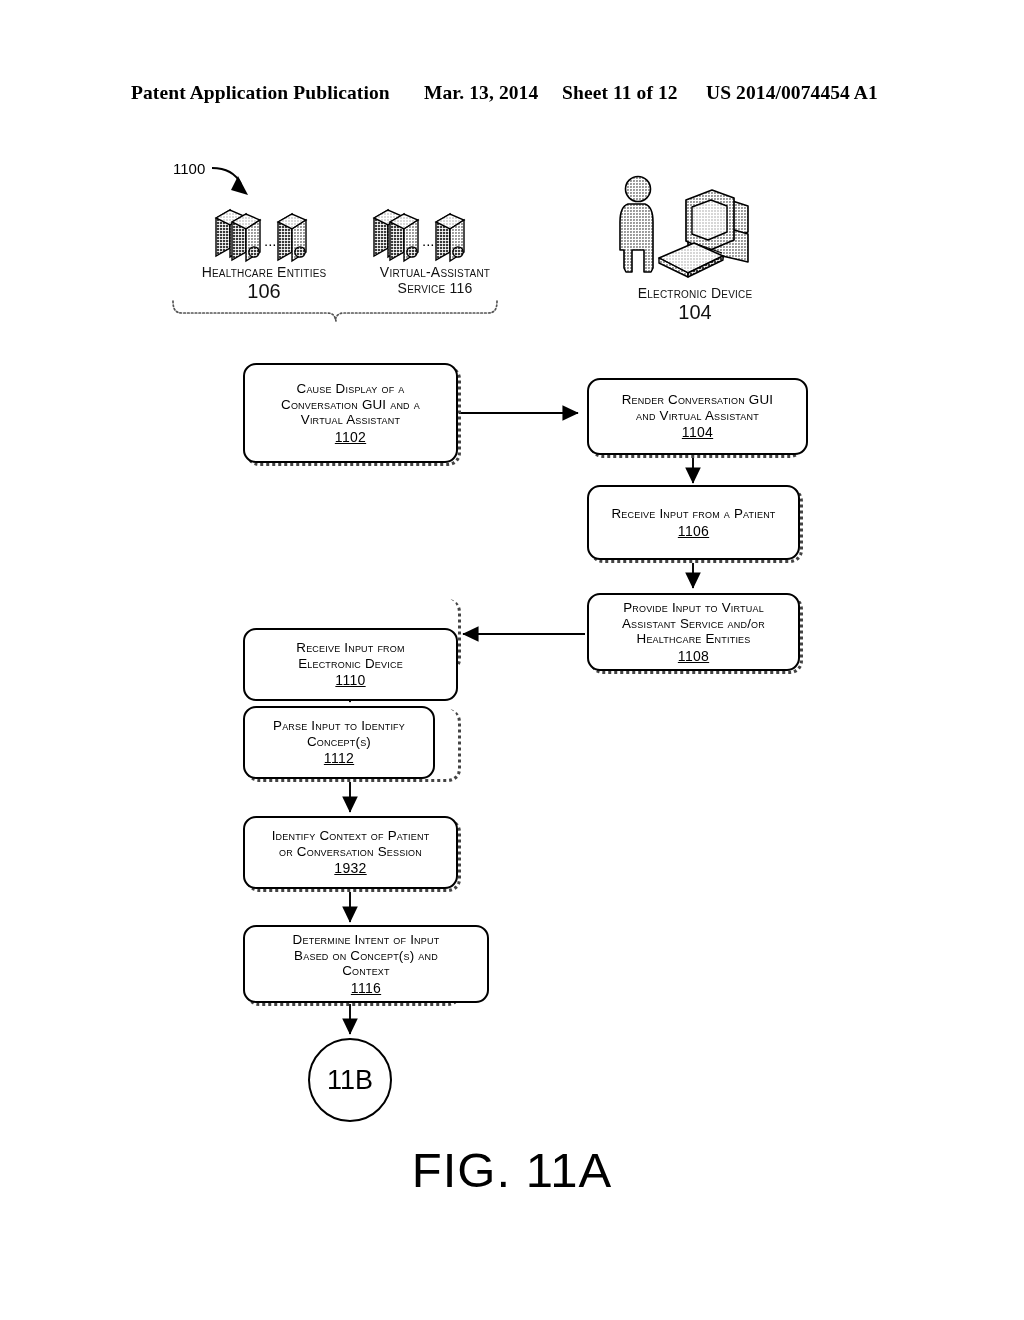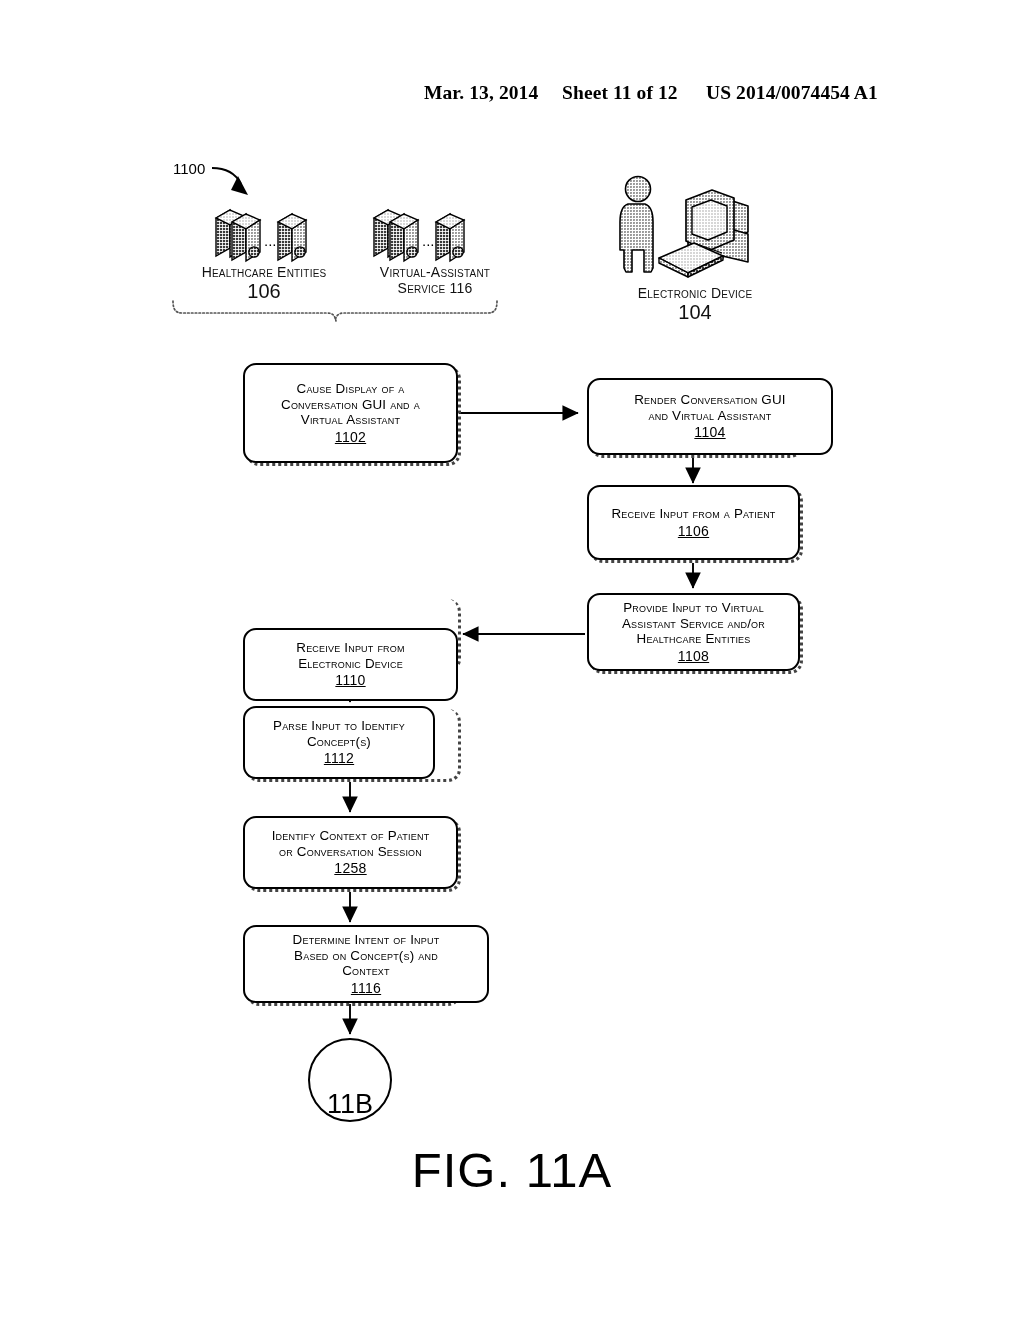--- a/index.html
+++ b/index.html
@@ -110,21 +110,21 @@
   #conn-circle {
     position: absolute;
     left: 308px;
     top: 1038px;
     width: 84px;
     height: 84px;
     border: 2px solid #000;
     border-radius: 50%;
     box-sizing: border-box;
     display: flex;
-    align-items: flex-end;
+    align-items: center;
     justify-content: center;
     font-family: "Liberation Sans", sans-serif;
     font-size: 27px;
     background: #fff;
     z-index: 6;
   }
 
   
   #fig-caption {
     position: absolute;
@@ -143,20 +143,21 @@
     left: 0; top: 0;
     width: 1024px; height: 1320px;
     pointer-events: none;
     z-index: 3;
   }
 </style>
 </head>
 <body>
 
 <div id="page-header">
+  <span class="hdr-pub">Patent Application Publication</span>
   <span class="hdr-date">Mar. 13, 2014</span>
   <span class="hdr-sheet">Sheet 11 of 12</span>
   <span class="hdr-pat">US 2014/0074454 A1</span>
 </div>
 
 <div id="ref-1100" class="abs">1100</div>
 
 <svg id="overlay" viewBox="0 0 1024 1320">
   <defs>
     <pattern id="halftone" patternUnits="userSpaceOnUse" width="3" height="3">
@@ -301,21 +302,21 @@
 <div class="pbox" style="left:243px; top:363px; width:215px; height:100px;">
   <div class="smallcaps ptext">
     <span>Cause Display of a</span><br>
     <span>Conversation GUI and a</span><br>
     <span>Virtual Assistant</span>
     <span class="pnum">1102</span>
   </div>
 </div>
 
 <div class="pshadow" style="left:590px; top:381px; width:213px; height:77px;"></div>
-<div class="pbox" style="left:587px; top:378px; width:246px; height:77px;">
+<div class="pbox" style="left:587px; top:378px; width:221px; height:77px;">
   <div class="smallcaps ptext">
     <span>Render Conversation GUI</span><br>
     <span>and Virtual Assistant</span>
     <span class="pnum">1104</span>
   </div>
 </div>
 
 <div class="pshadow" style="left:590px; top:488px; width:213px; height:75px;"></div>
 <div class="pbox" style="left:587px; top:485px; width:213px; height:75px;justify-content:flex-end;">
   <div class="smallcaps ptext">
@@ -350,21 +351,21 @@
     <span>Concept(s)</span>
     <span class="pnum">1112</span>
   </div>
 </div>
 
 <div class="pshadow" style="left:246px; top:819px; width:215px; height:73px;"></div>
 <div class="pbox" style="left:243px; top:816px; width:215px; height:73px;">
   <div class="smallcaps ptext">
     <span>Identify Context of Patient</span><br>
     <span>or Conversation Session</span>
-    <span class="pnum">1258</span>
+    <span class="pnum">1932</span>
   </div>
 </div>
 
 <div class="pshadow" style="left:246px; top:928px; width:215px; height:78px;"></div>
 <div class="pbox" style="left:243px; top:925px; width:246px; height:78px;">
   <div class="smallcaps ptext">
     <span>Determine Intent of Input</span><br>
     <span>Based on Concept(s) and</span><br>
     <span>Context</span>
     <span class="pnum">1116</span>

